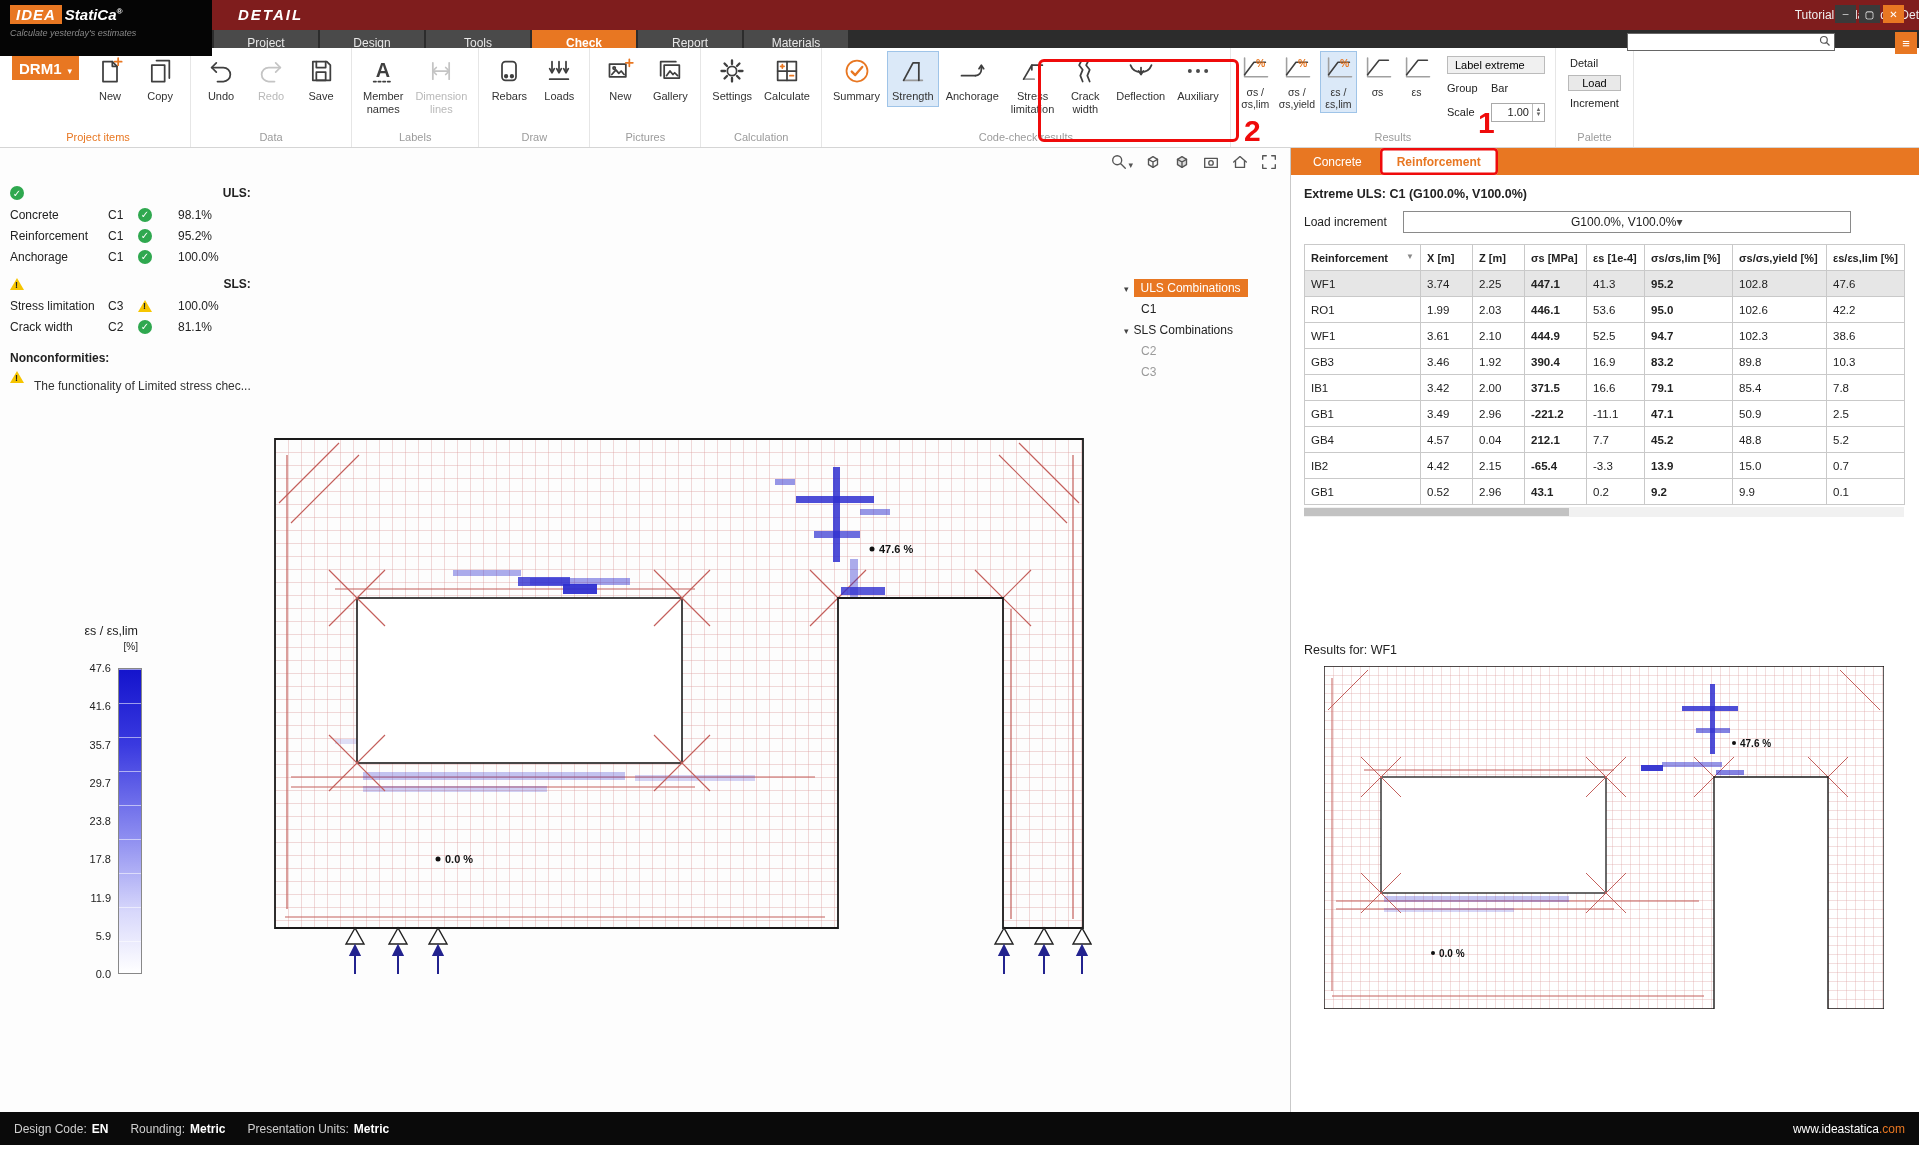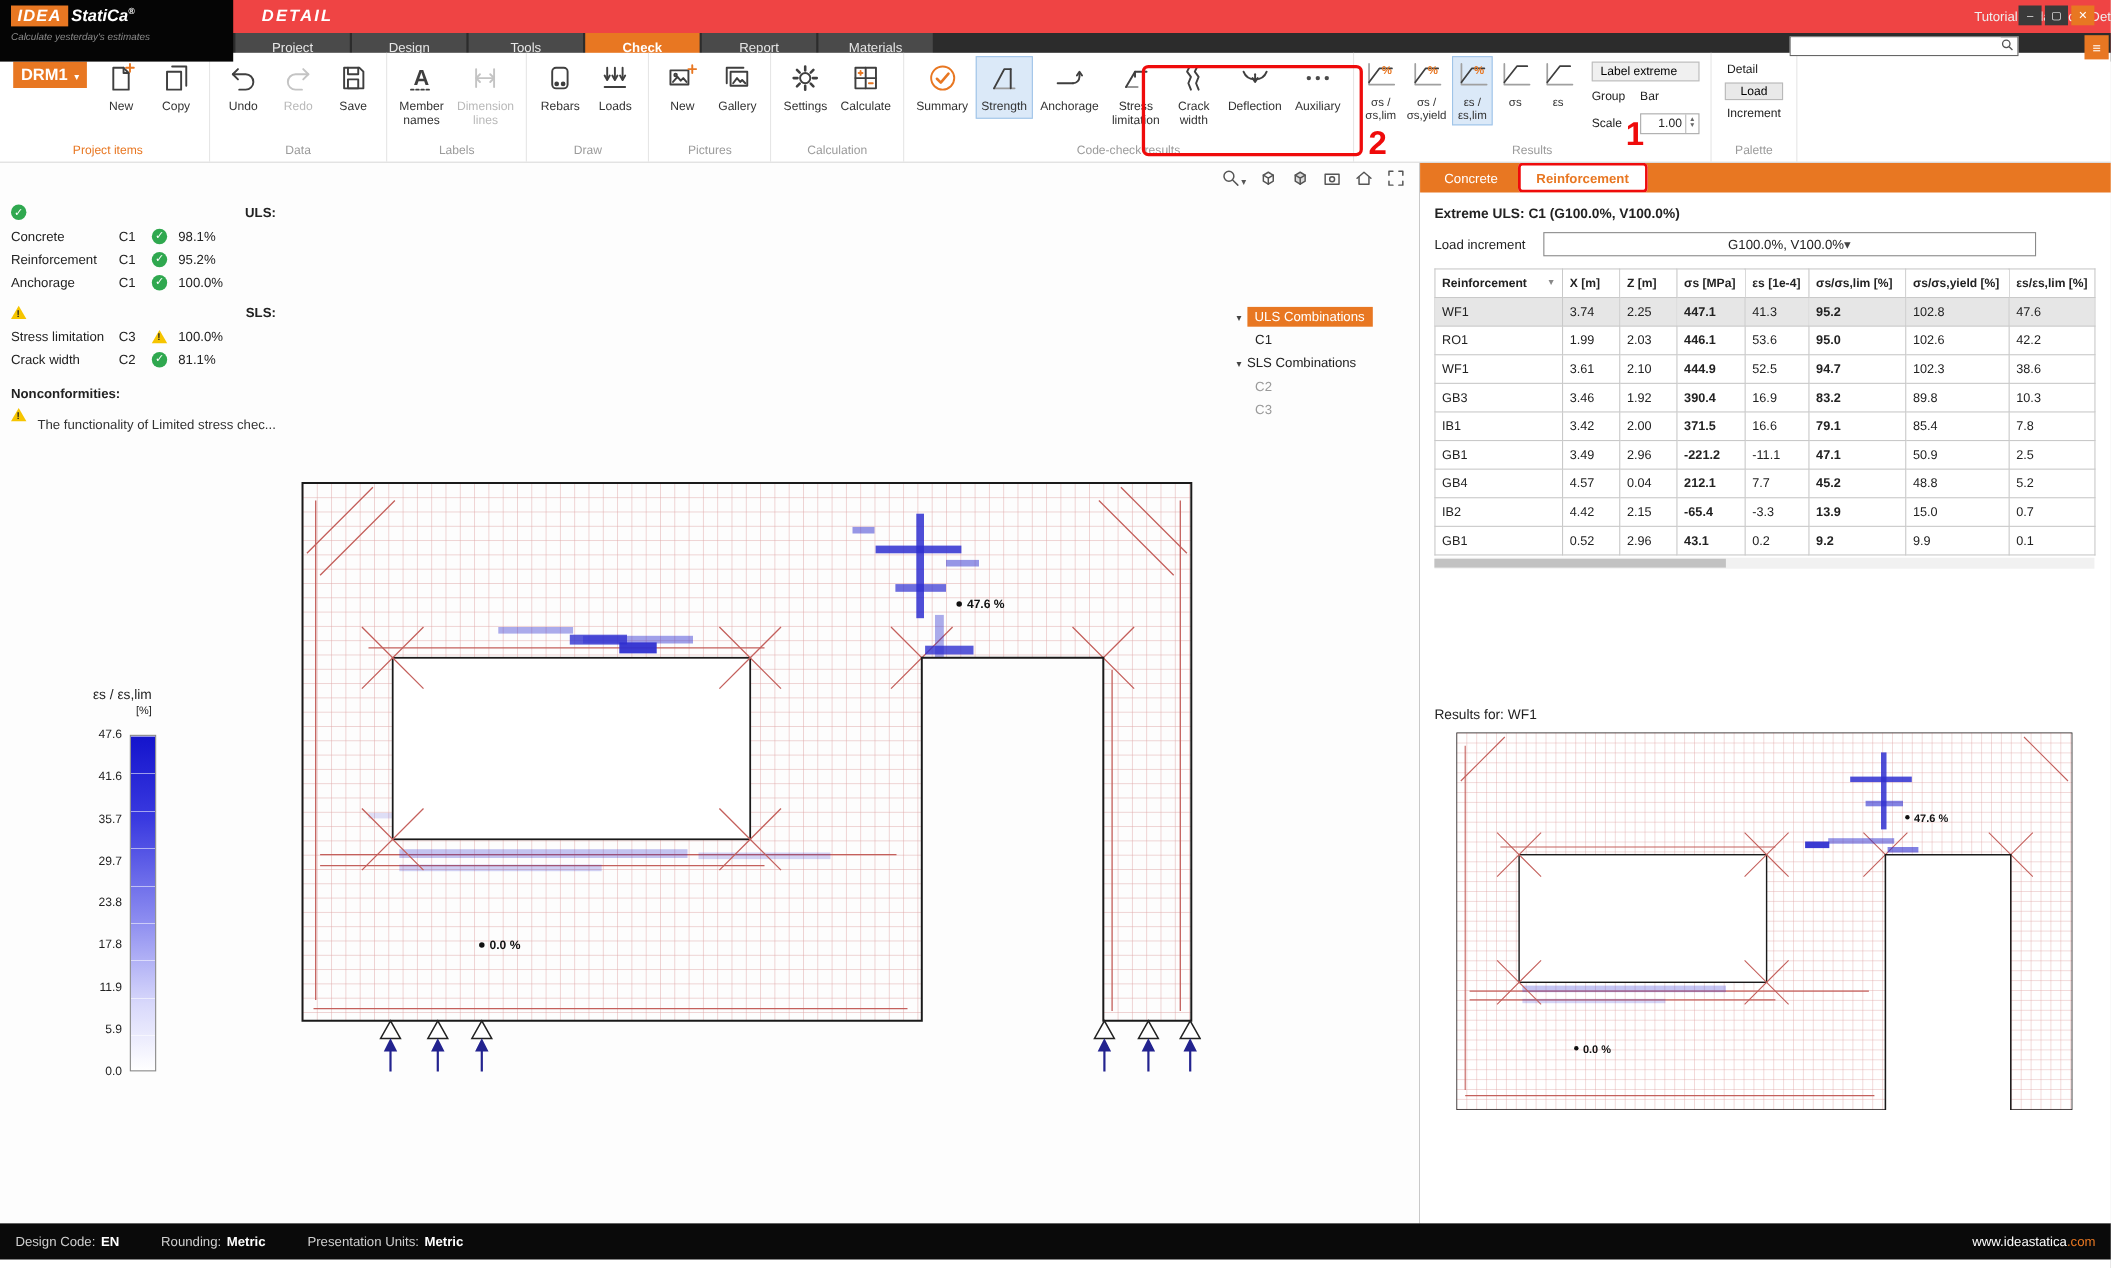--- a/index.html
+++ b/index.html
@@ -1,20 +1,20 @@
 <!DOCTYPE html>
 <html><head>
 <meta charset="utf-8">
 <style>
   * { margin:0; padding:0; box-sizing:border-box; }
   body { font-family:"Liberation Sans","DejaVu Sans",sans-serif; font-size:12px; color:#222; background:#777; }
   .app { position:relative; width:1919px; height:1153px; background:#fff; overflow:hidden; }
 
   
-  .header { position:relative; height:48px; background:#ef4444; }
+  .header { position:relative; height:48px; background:#7f1d1d; }
   .titlebar { position:relative; height:30px; }
   .tabrow { position:relative; height:26px; background:#2c2c2c; display:flex; align-items:center; }
   .logo-block { position:absolute; top:0; left:0; width:212px; height:56px; background:#050505; z-index:5; padding:5px 0 0 10px; }
   .logo-row { display:flex; align-items:baseline; gap:3px; }
   .logo-idea { background:#e87722; color:#fff; font-weight:bold; font-style:italic; padding:1px 6px; font-size:15px; letter-spacing:1px; }
   .logo-statica { color:#fff; font-style:italic; font-weight:bold; font-size:15px; }
   .logo-statica sup { font-size:8px; }
   .logo-tagline { color:#8a8a8a; font-style:italic; font-size:9px; margin-top:4px; }
   .product-name { position:absolute; left:238px; top:6px; font-weight:bold; font-style:italic; font-size:15px; letter-spacing:2px; color:#fff; }
   .window-title { position:absolute; left:0; right:0; top:8px; text-align:right; font-size:12px; color:#eee; }
@@ -75,21 +75,21 @@
   
   .workspace { display:flex; height:964px; }
   .canvas-pane { position:relative; width:1291px; background:#fdfdfd; }
   .pane-divider { width:1px; background:#c9c9c9; }
   .side-panel { flex:1; display:flex; flex-direction:column; background:#fff; }
 
   
   .summary { position:absolute; left:10px; top:28px; font-size:12px; }
   .stitle { display:flex; align-items:center; gap:20px; font-weight:bold; margin:10px 0 4px;justify-content:space-between; }
   .srow { display:grid; grid-template-columns:98px 30px 22px auto; align-items:center; height:21px; }
-  .sval { margin-left:2px; }
+  .sval { margin-left:18px; }
   .ok-icon { width:14px; height:14px; border-radius:50%; background:#2fa84f; color:#fff; font-size:10px; font-weight:bold; display:inline-flex; align-items:center; justify-content:center; }
   .ok-icon::before { content:"✓"; }
   .warn-icon { position:relative; width:0; height:0; border-left:7px solid transparent; border-right:7px solid transparent; border-bottom:12px solid #f6c500; display:inline-block; }
   .warn-icon::after { content:"!"; position:absolute; left:-2px; top:1.5px; font-size:9px; font-weight:bold; color:#222; }
   .nonconf-row { display:flex; align-items:flex-start; gap:10px; margin-top:6px; }
   .nonconf-text { padding-top:8px; color:#333; }
 
   
   .scale-block { position:absolute; left:26px; top:476px; width:116px; font-size:11px; }
   .scale-title { text-align:right; font-size:12.5px; color:#222; padding-right:4px; }
@@ -137,21 +137,21 @@
   .results tr.selected td { background:#e6e6e6; }
   .results td.b { font-weight:bold; }
   .funnel { float:right; color:#888; font-size:8px; cursor:pointer; }
   .funnel::before { content:"▼"; }
   .hscroll { width:600px; height:10px; background:#f1f1f1; margin-top:2px; position:relative; }
   .hthumb { position:absolute; left:0; top:1px; width:265px; height:8px; background:#c2c2c2; cursor:pointer; }
   .results-for { margin-top:126px; font-size:12.5px; margin-bottom:9px; }
   .mini-svg { margin-left:20px; }
 
   
-  .statusbar { height:33px; background:#0a0a0a; color:#cfcfcf; display:flex; align-items:center; padding:4px 14px; gap:38px; font-size:12px; }
+  .statusbar { height:33px; background:#0a0a0a; color:#cfcfcf; display:flex; align-items:center; padding:4px 14px; gap:22px; font-size:12px; }
   .sitem .val { color:#fff; font-weight:bold; margin-left:5px; }
   .site { margin-left:auto; color:#fff; }
   .site .orange { color:#e87722; }
 </style>
 </head>
 <body>
 
 <div class="app">
 
   <div class="header">

